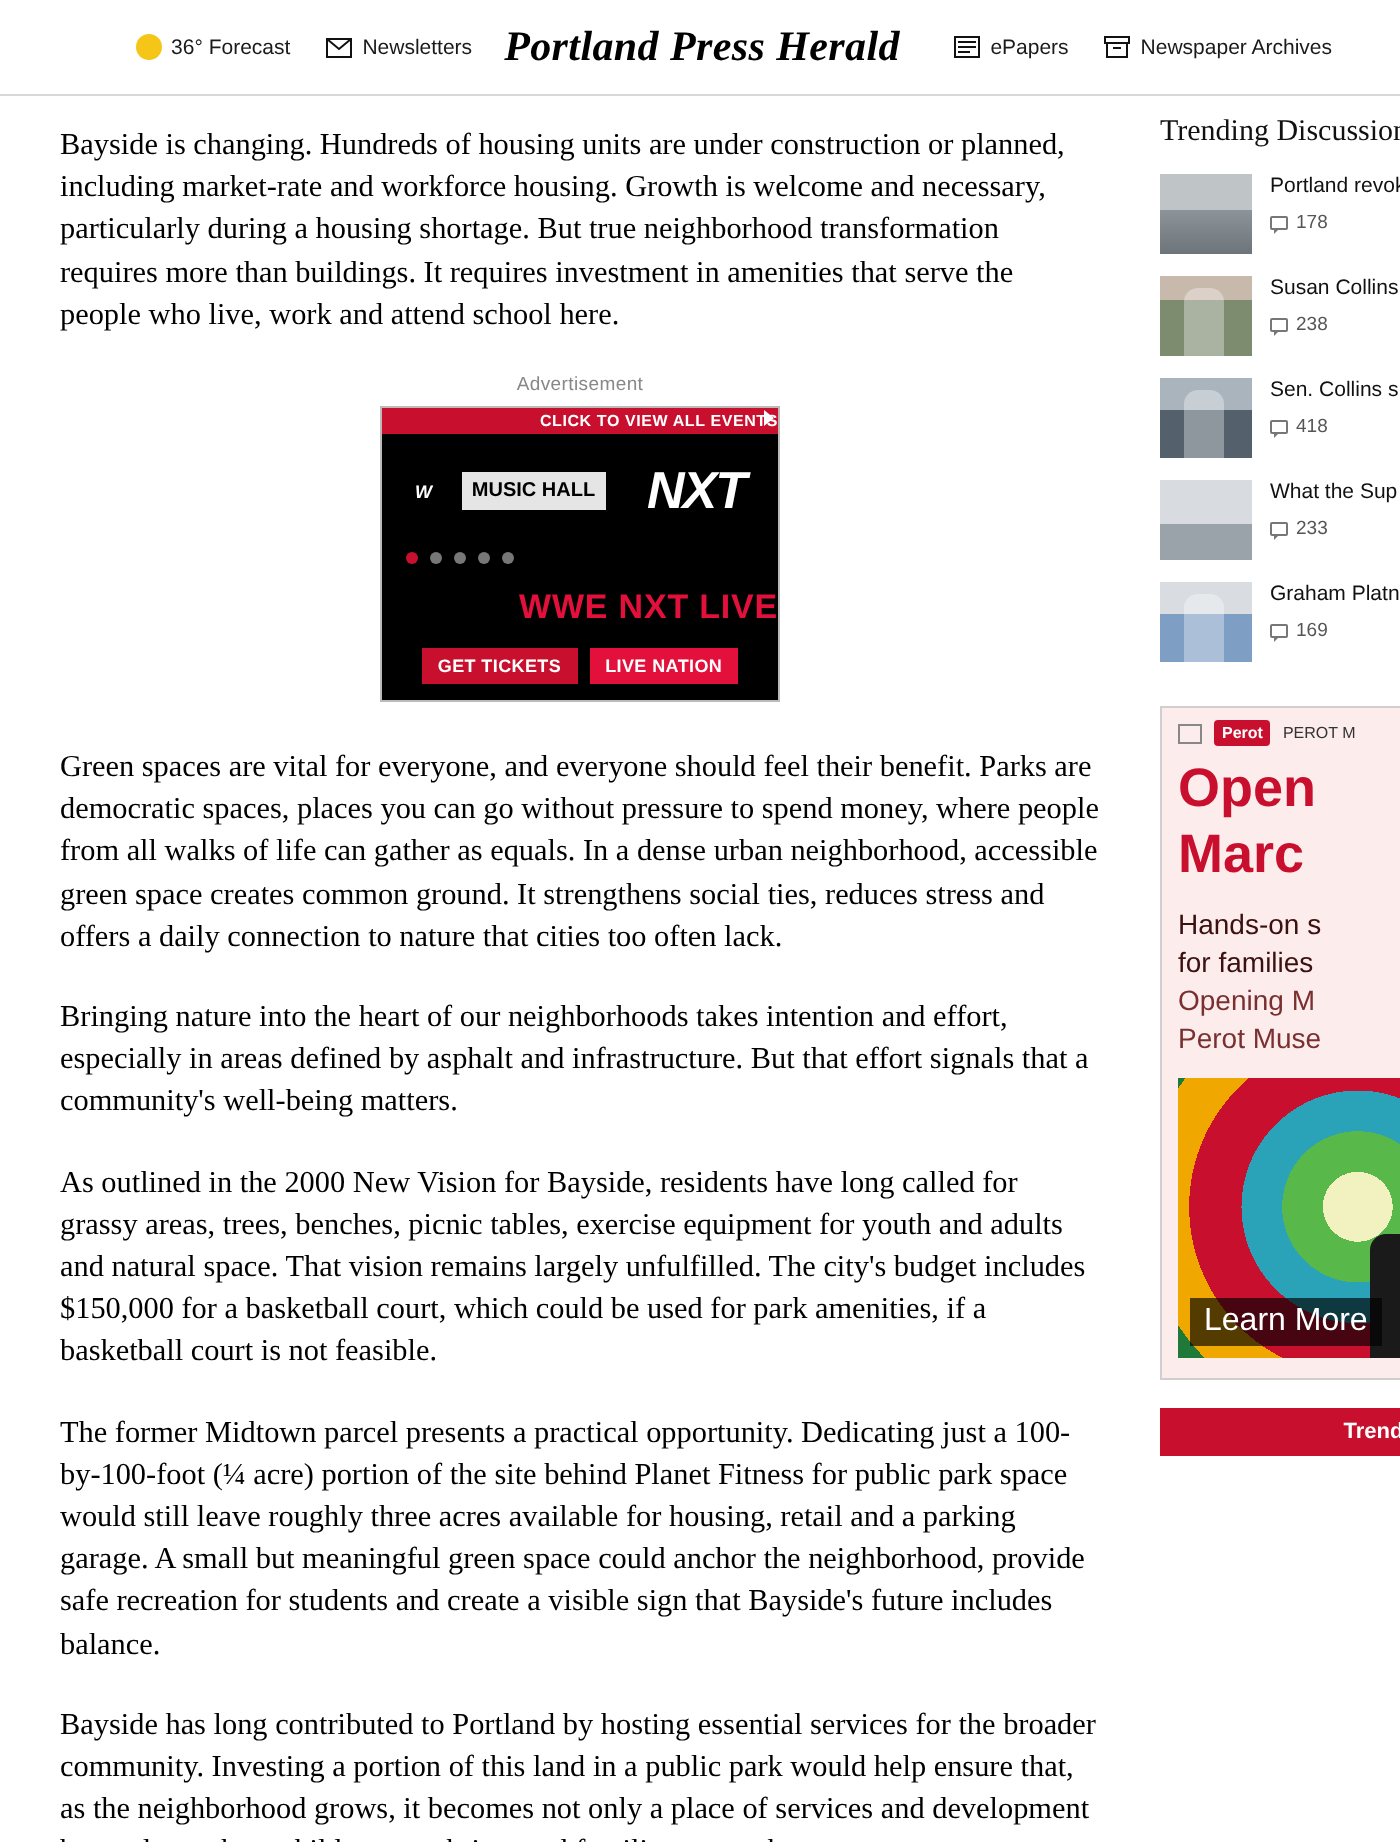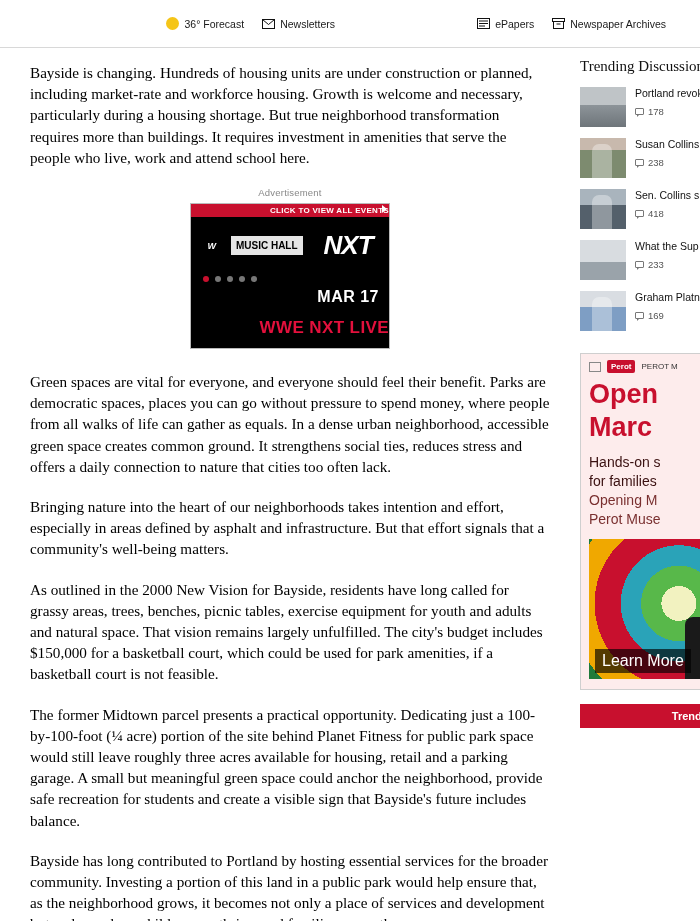--- a/index.html
+++ b/index.html
@@ -341,20 +341,21 @@
       <div class="hdr-item">
         <span class="ico">
           <svg width="13" height="10" viewBox="0 0 13 10">
               <rect x="0.5" y="0.5" width="12" height="9" fill="#fff" stroke="#111"></rect>
               <path d="M0.5 0.5 L6.5 5.5 L12.5 0.5" fill="none" stroke="#111"></path>
             </svg>
         </span>
         <span>Newsletters</span>
       </div>
     </div>
+    <div class="masthead">Portland Press Herald</div>
     <div class="hdr-right">
       <div class="hdr-item">
         <span class="ico">
           <svg width="13" height="11" viewBox="0 0 13 11">
               <rect x="0.5" y="0.5" width="12" height="10" fill="#fff" stroke="#111"></rect>
               <line x1="2" y1="3" x2="11" y2="3" stroke="#111"></line>
               <line x1="2" y1="5.5" x2="11" y2="5.5" stroke="#111"></line>
               <line x1="2" y1="8" x2="8" y2="8" stroke="#111"></line>
             </svg>
         </span>
@@ -392,22 +393,25 @@
           <span class="hall-logo">MUSIC HALL</span>
           <span class="nxt-logo">NXT</span>
         </div>
         <div class="ad-dots">
           <span class="dot active"></span>
           <span class="dot"></span>
           <span class="dot"></span>
           <span class="dot"></span>
           <span class="dot"></span>
         </div>
-        <div class="ad-date">MAR 17</div>
         <div class="ad-title">WWE NXT LIVE</div>
+        <div class="ad-cta">
+          <span class="cta-btn">GET TICKETS</span>
+          <span class="cta-btn alt">LIVE NATION</span>
+        </div>
       </div>
     </div>
 
     <p>Green spaces are vital for everyone, and everyone should feel their benefit. Parks are democratic spaces, places you can go without pressure to spend money, where people from all walks of life can gather as equals. In a dense urban neighborhood, accessible green space creates common ground. It strengthens social ties, reduces stress and offers a daily connection to nature that cities too often lack.</p>
     <p>Bringing nature into the heart of our neighborhoods takes intention and effort, especially in areas defined by asphalt and infrastructure. But that effort signals that a community's well-being matters.</p>
     <p>As outlined in the 2000 New Vision for Bayside, residents have long called for grassy areas, trees, benches, picnic tables, exercise equipment for youth and adults and natural space. That vision remains largely unfulfilled. The city's budget includes $150,000 for a basketball court, which could be used for park amenities, if a basketball court is not feasible.</p>
     <p>The former Midtown parcel presents a practical opportunity. Dedicating just a 100-by-100-foot (¼ acre) portion of the site behind Planet Fitness for public park space would still leave roughly three acres available for housing, retail and a parking garage. A small but meaningful green space could anchor the neighborhood, provide safe recreation for students and create a visible sign that Bayside's future includes balance.</p>
     <p>Bayside has long contributed to Portland by hosting essential services for the broader community. Investing a portion of this land in a public park would help ensure that, as the neighborhood grows, it becomes not only a place of services and development but a place where children can thrive, and families can gather.</p>
   </div>
 

